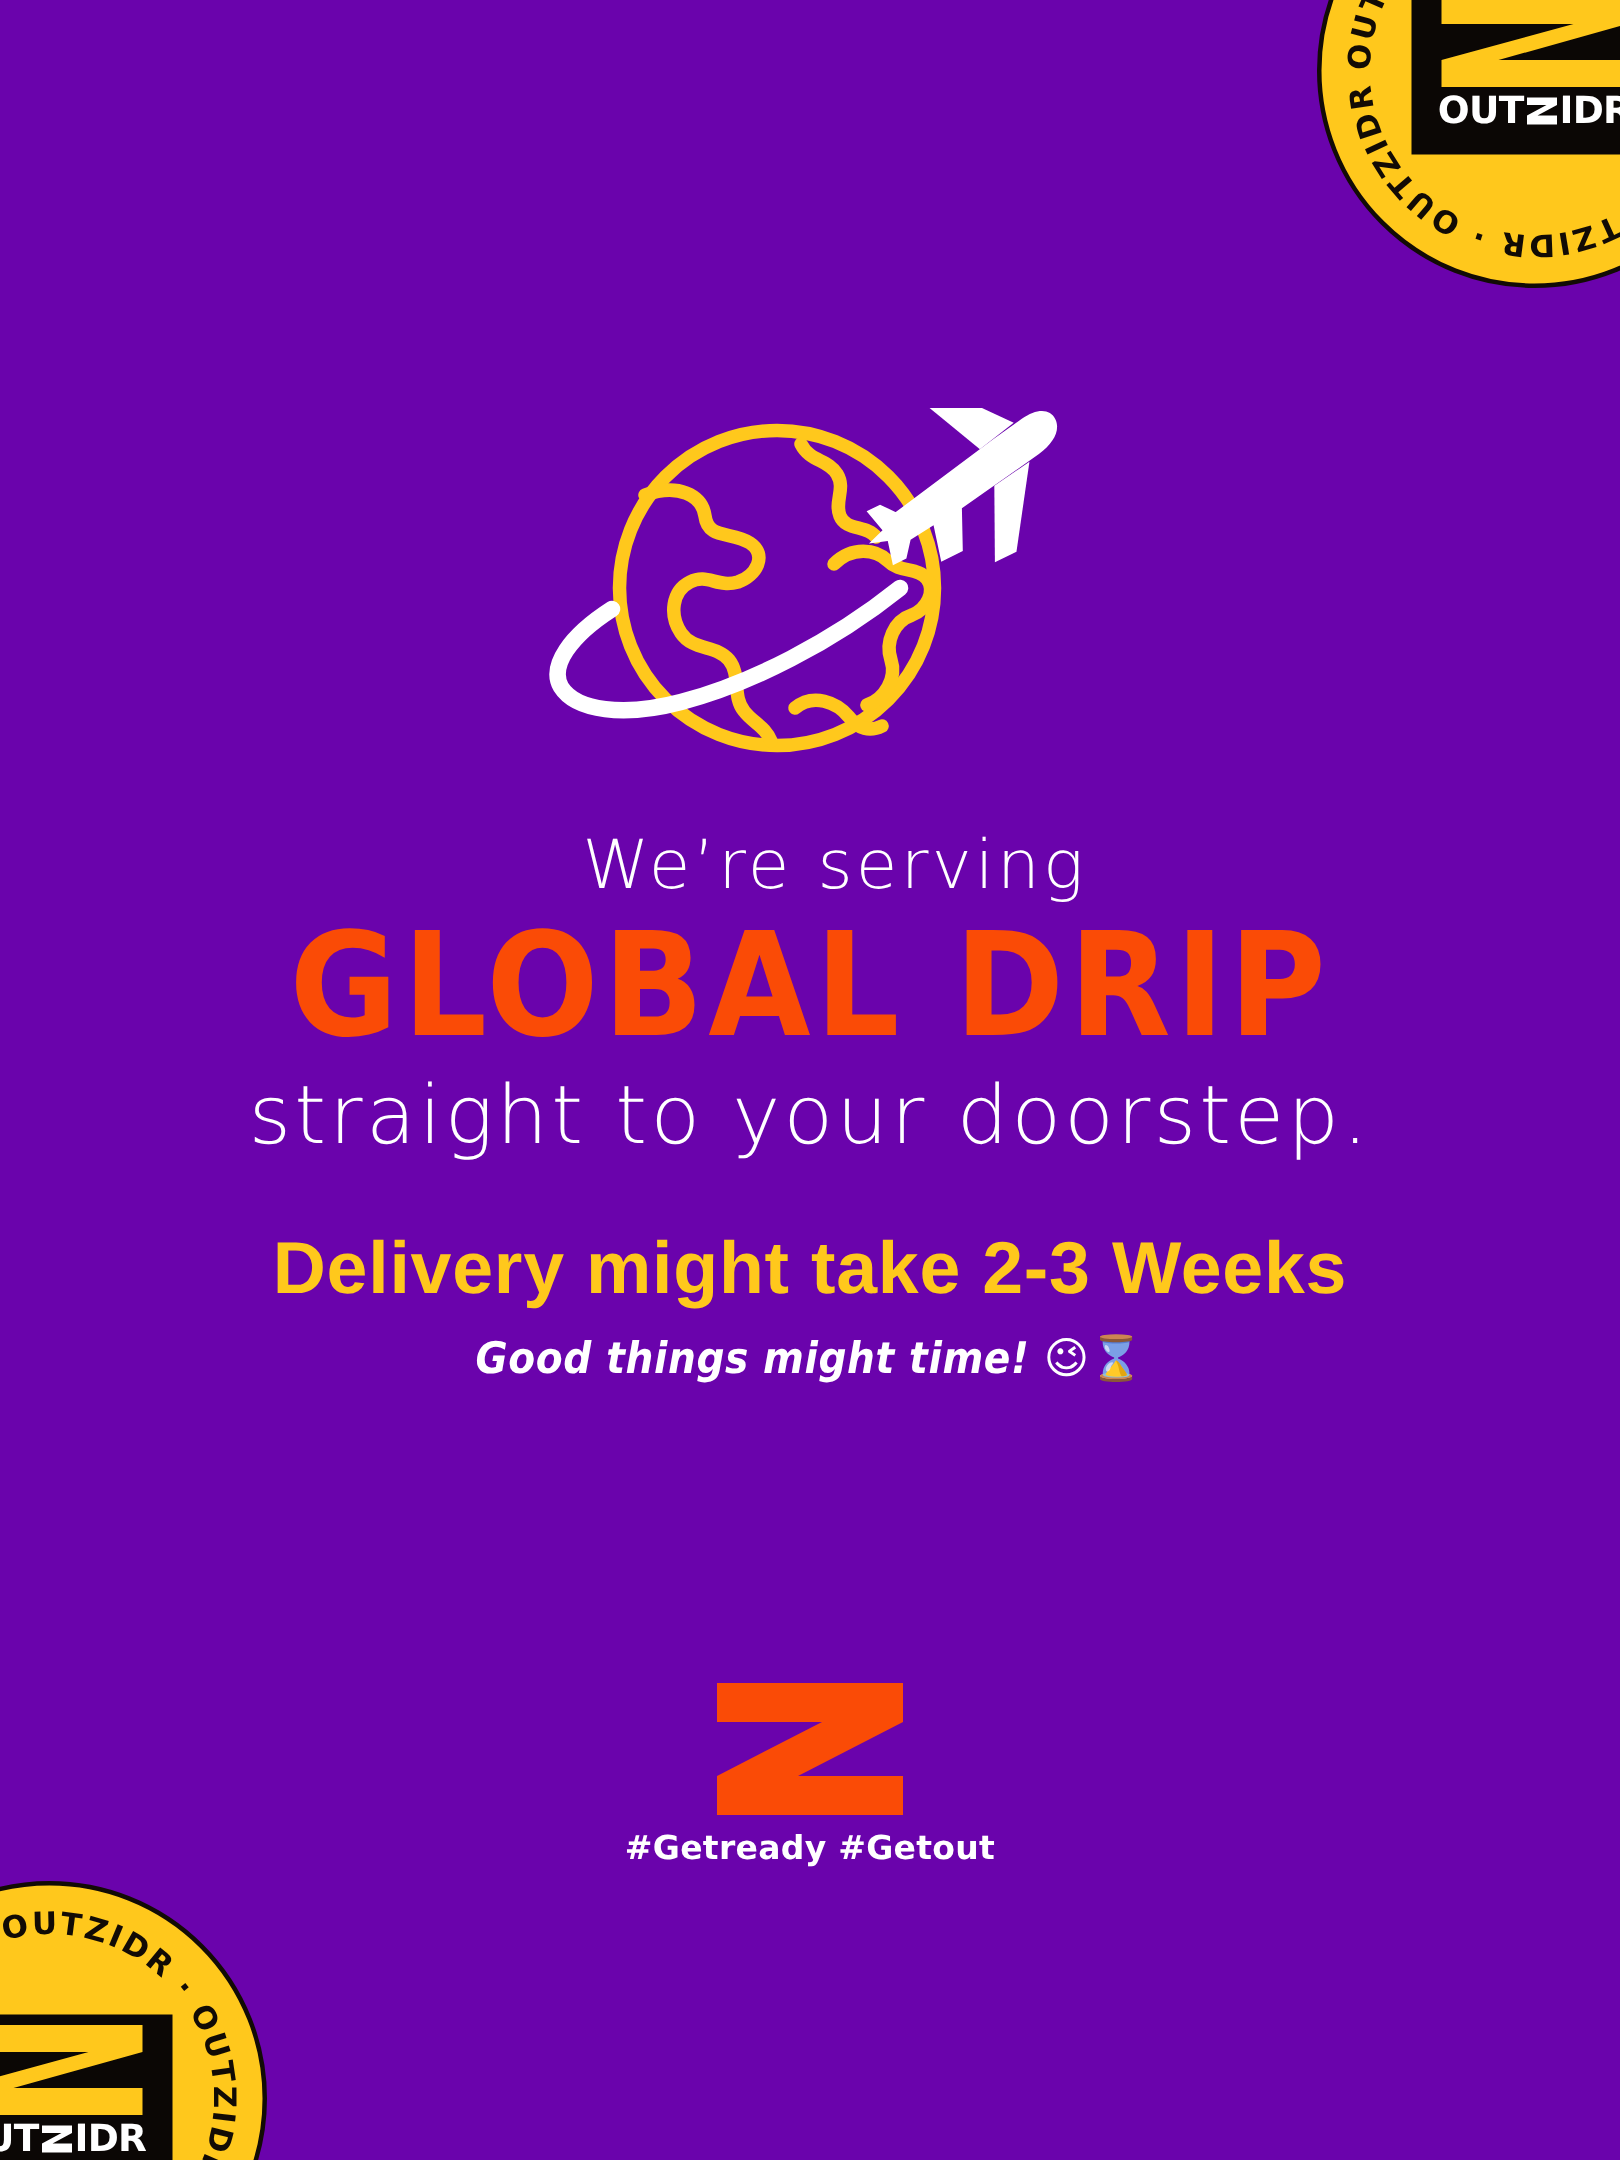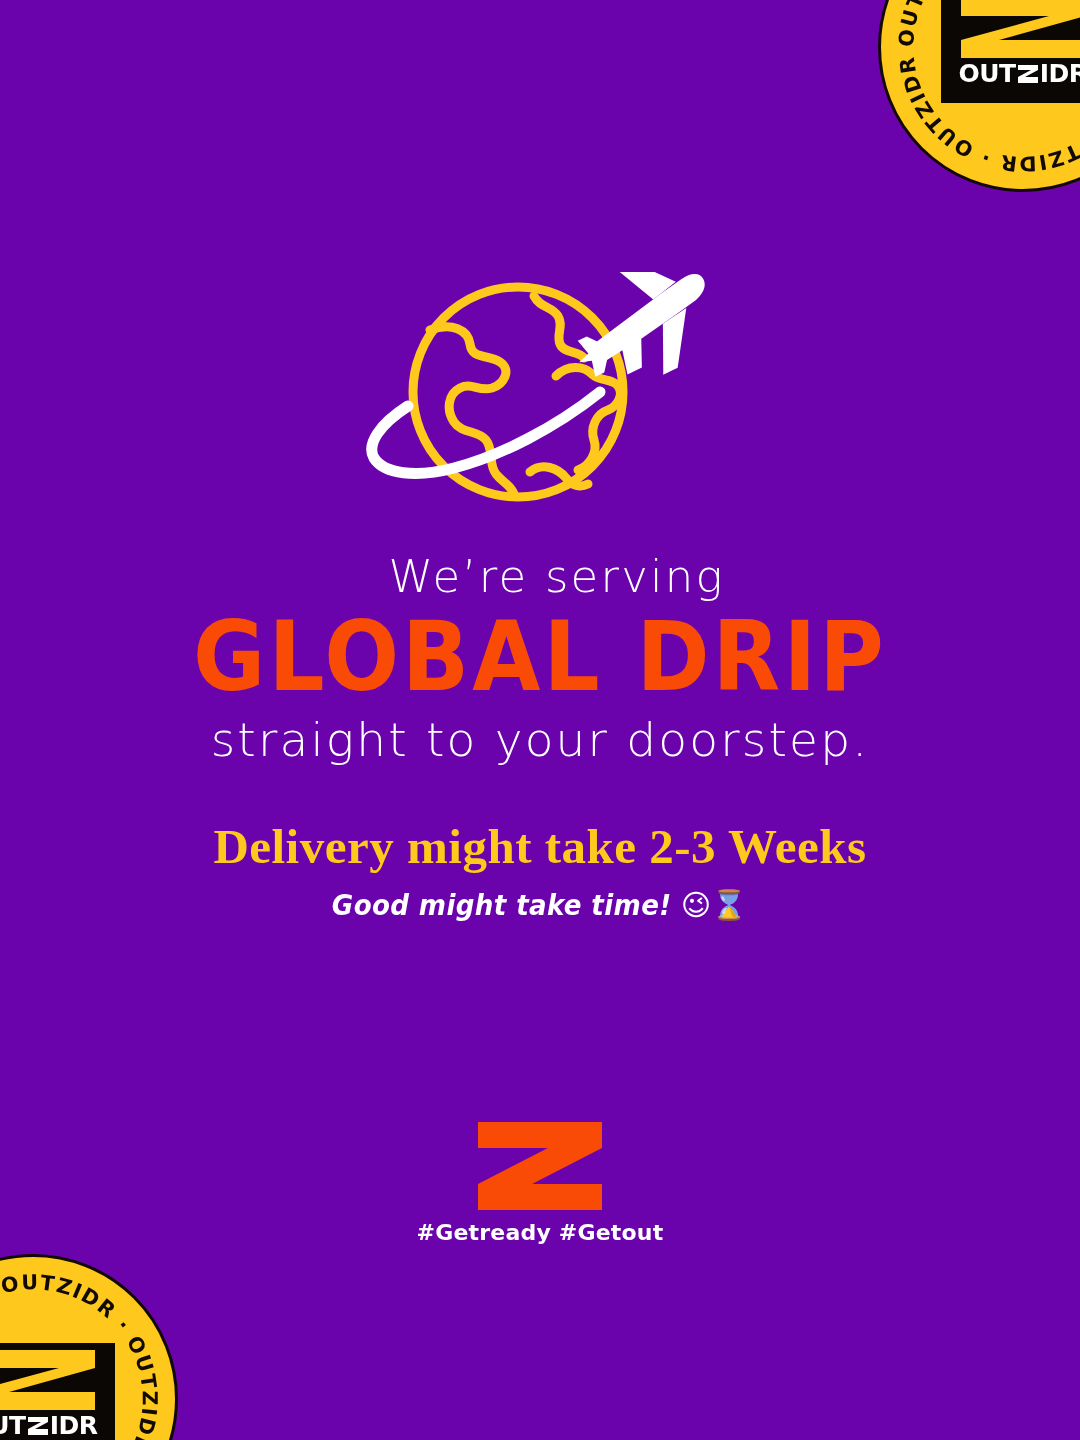--- a/index.html
+++ b/index.html
@@ -133,37 +133,37 @@
     font-size: 96px;
     font-weight: bold;
     color: #FA4B06;
     letter-spacing: 3px;
     line-height: 1.04;
     margin: 6px 0 0 0;
     transform: scaleX(1.02);
   }
   .line-doorstep {
     font-family: "DejaVu Sans", sans-serif;
-    font-size: 47px;
+    font-size: 54px;
     font-weight: 300;
     color: #FFFFFF;
     letter-spacing: 2.2px;
     line-height: 1.1;
     margin: 6px 0 0 0;
   }
 
   .delivery-block {
     position: absolute;
     left: 0;
     right: 0;
     top: 820px;
     text-align: center;
   }
   .line-delivery {
-    font-family: Liberation Serif, serif;
+    font-family: Liberation Sans, sans-serif;
     font-size: 49px;
     font-weight: bold;
     color: #FFC81C;
     letter-spacing: 0.5px;
     line-height: 1.1;
     margin: 0;
   }
   .line-goodthings {
     font-family: "DejaVu Sans Condensed", "DejaVu Sans", sans-serif;
     font-size: 29px;
@@ -281,21 +281,21 @@
 
   <div class="copy">
     <p class="line-serving">We’re serving</p>
     <p class="line-global">GLOBAL DRIP</p>
     <p class="line-doorstep">straight to your doorstep.</p>
   </div>
 
   <div class="delivery-block">
     <p class="line-delivery">Delivery might take 2-3 Weeks</p>
     <p class="line-goodthings">
-      <span>Good might take time!</span>
+      <span>Good things might time!</span>
       <span class="emo">😉⌛</span>
     </p>
   </div>
 
   <div class="footer">
     <svg class="zlogo" viewBox="0 0 124 88">
       <polygon points="0,0 124,0 124,26 54,62 124,62 124,88 0,88 0,62 70,26 0,26" fill="#FA4B06"></polygon>
     </svg>
     <div class="hashtags">#Getready #Getout</div>
   </div>

